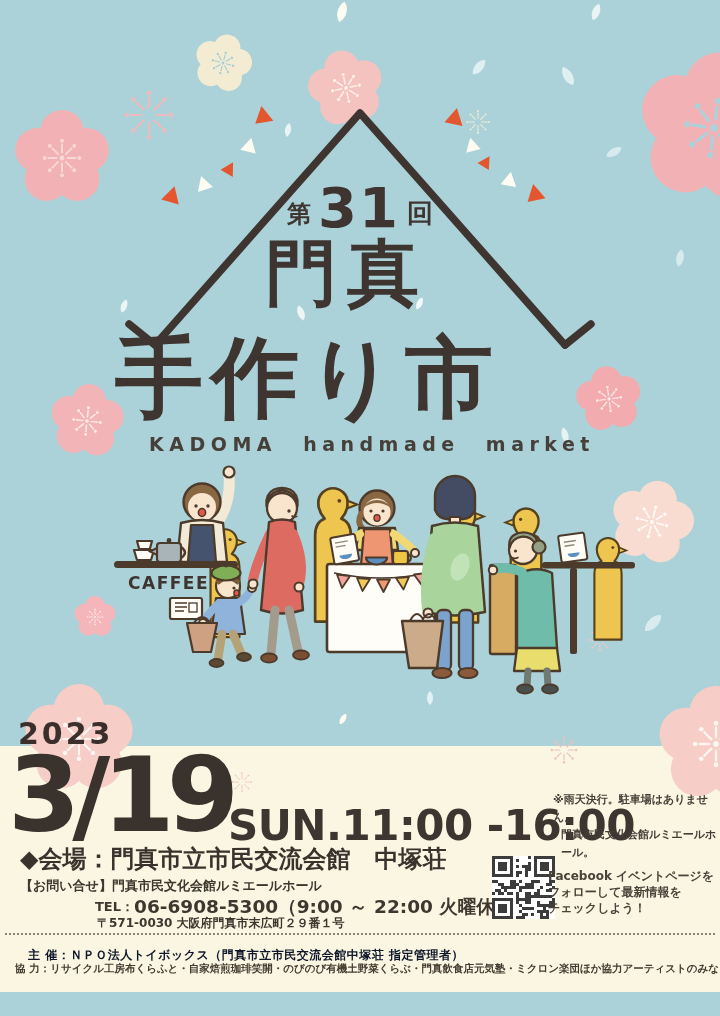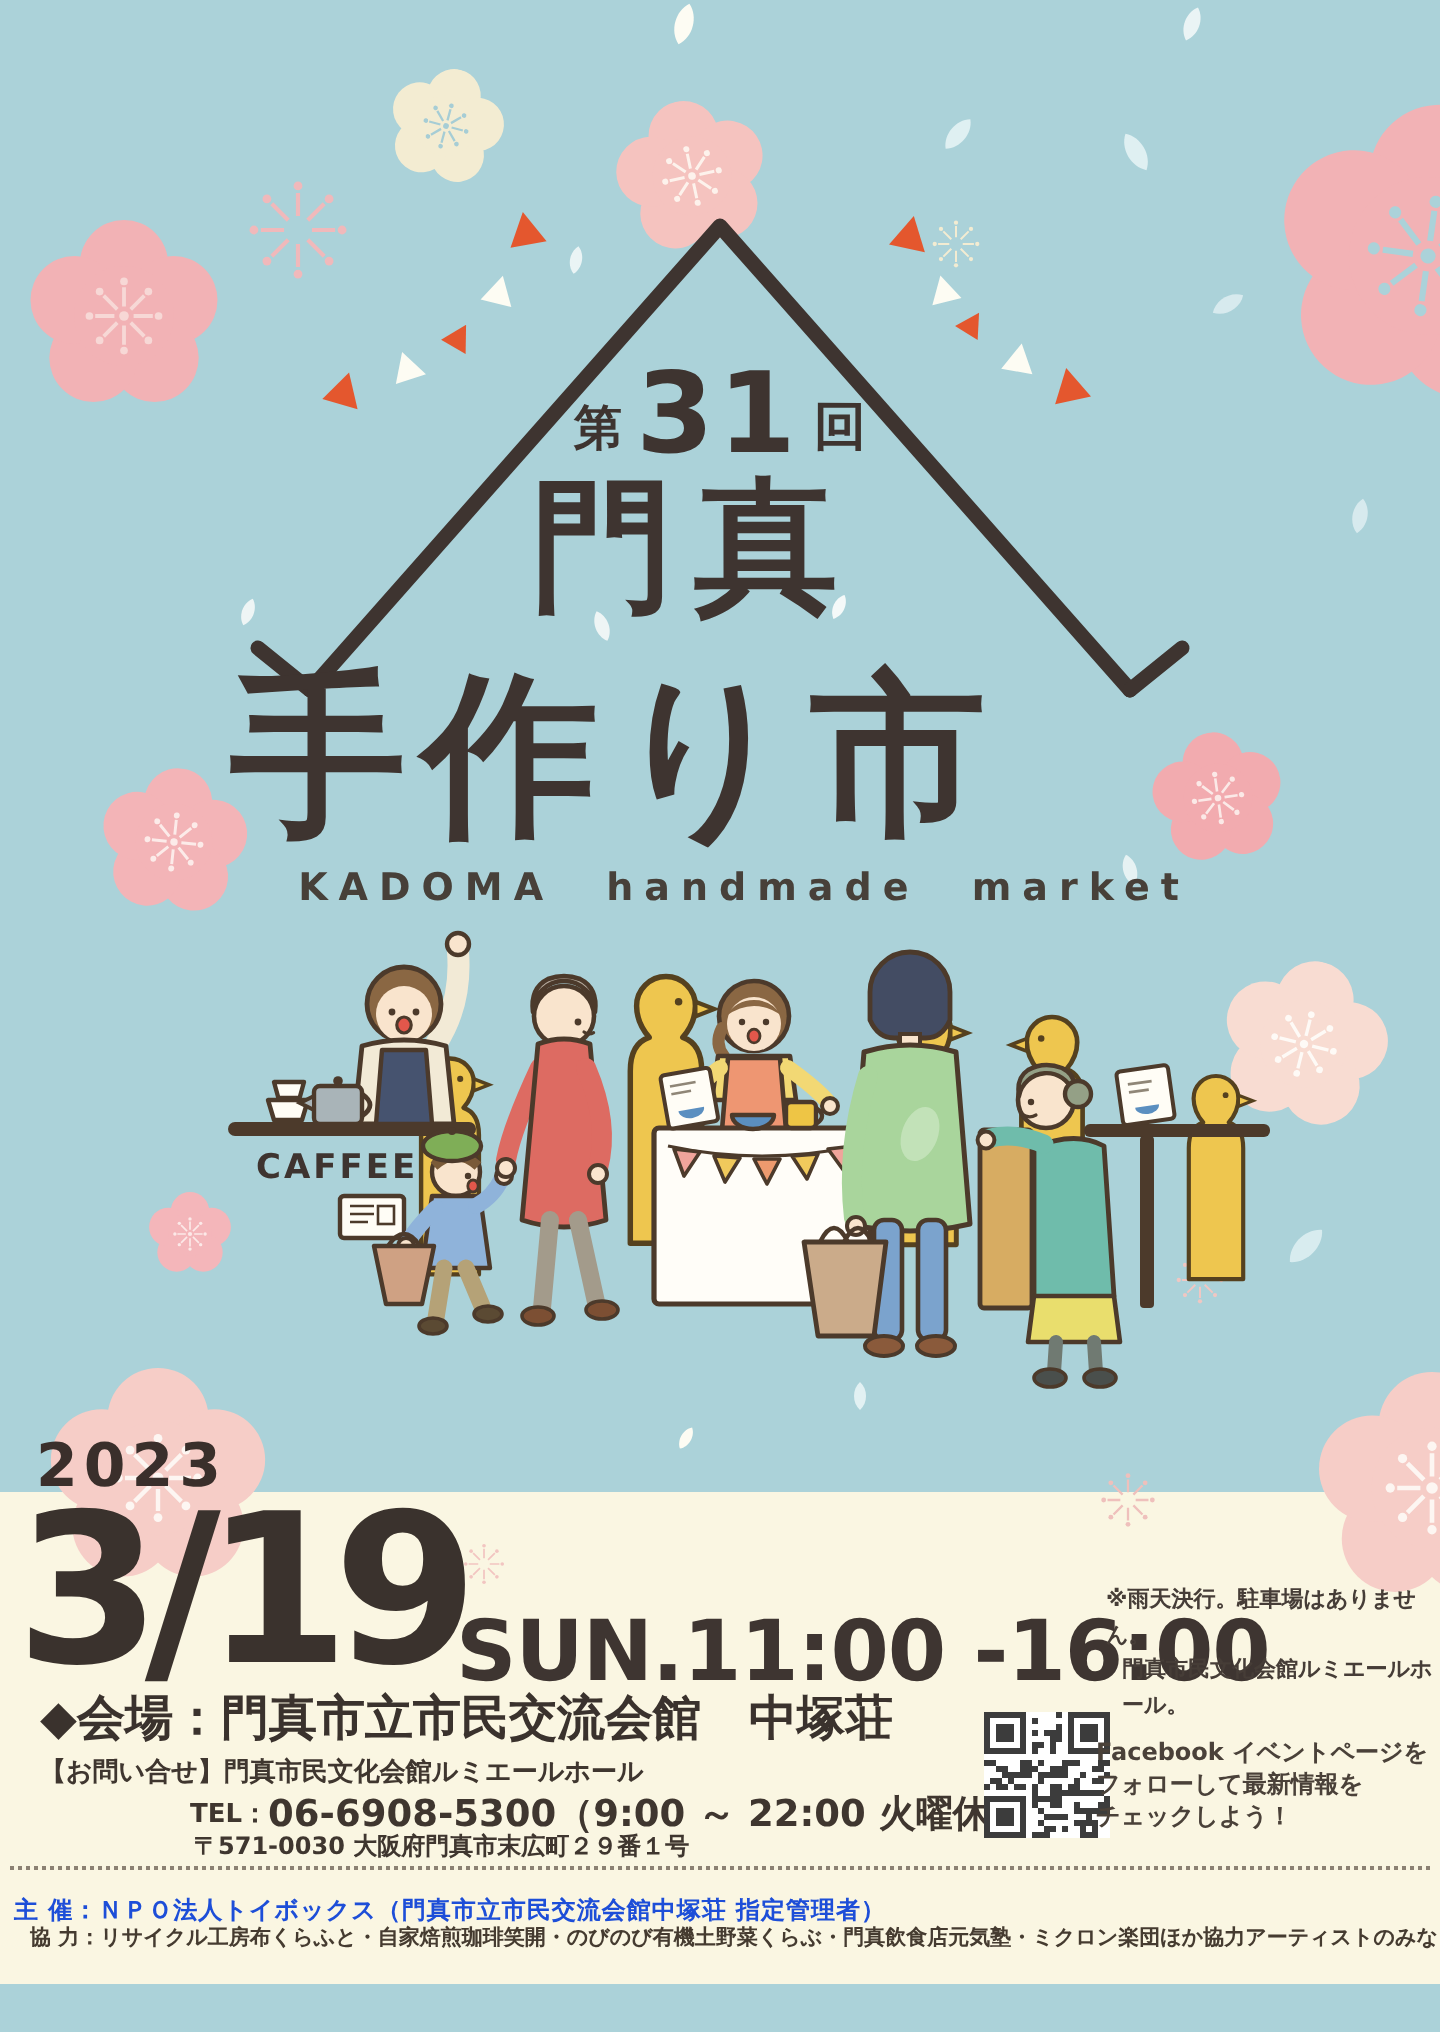--- a/index.html
+++ b/index.html
@@ -31,21 +31,21 @@
   .note .l2{display:block;padding-left:8px;}
   .venue{left:20px;top:843px;font-size:24px;font-weight:800;color:#3a322d;white-space:nowrap;}
   .inquiry-label{left:20px;top:877px;font-size:13px;font-weight:700;color:#3f362f;white-space:nowrap;}
   .tel{left:95px;top:894px;color:#3f362f;white-space:nowrap;}
   .tel .tl{font-size:13px;font-weight:700;vertical-align:2px;}
   .tel .tv{font-size:18.5px;font-weight:700;}
   .addr{left:97px;top:905px;font-size:12px;font-weight:700;color:#3f362f;white-space:nowrap;margin-top:10px;}
   .qr{left:492px;top:856px;width:63px;height:63px;z-index:3;}
   .fb{left:548px;top:869px;font-size:12px;font-weight:700;color:#4a4139;line-height:1.33;}
   .dotrule{left:5px;top:933px;width:710px;height:0;border-top:2.5px dotted #8b8173;z-index:3;}
-  .credit1{left:7px;top:947px;font-size:12px;font-weight:700;letter-spacing:0.5px;color:#1d4ed8;white-space:nowrap;z-index:3;}
+  .credit1{left:28px;top:947px;font-size:12px;font-weight:700;letter-spacing:0.5px;color:#0f172a;white-space:nowrap;z-index:3;}
   .credit2{left:15px;top:962px;font-size:10.5px;font-weight:700;color:#453b30;white-space:nowrap;z-index:3;}
 </style>
 </head>
 <body>
 
 <svg width="0" height="0" style="position:absolute">
   <defs>
     <g id="sym-sakura">
       <g fill="currentColor">
         <circle cx="0" cy="-27" r="23"></circle>

